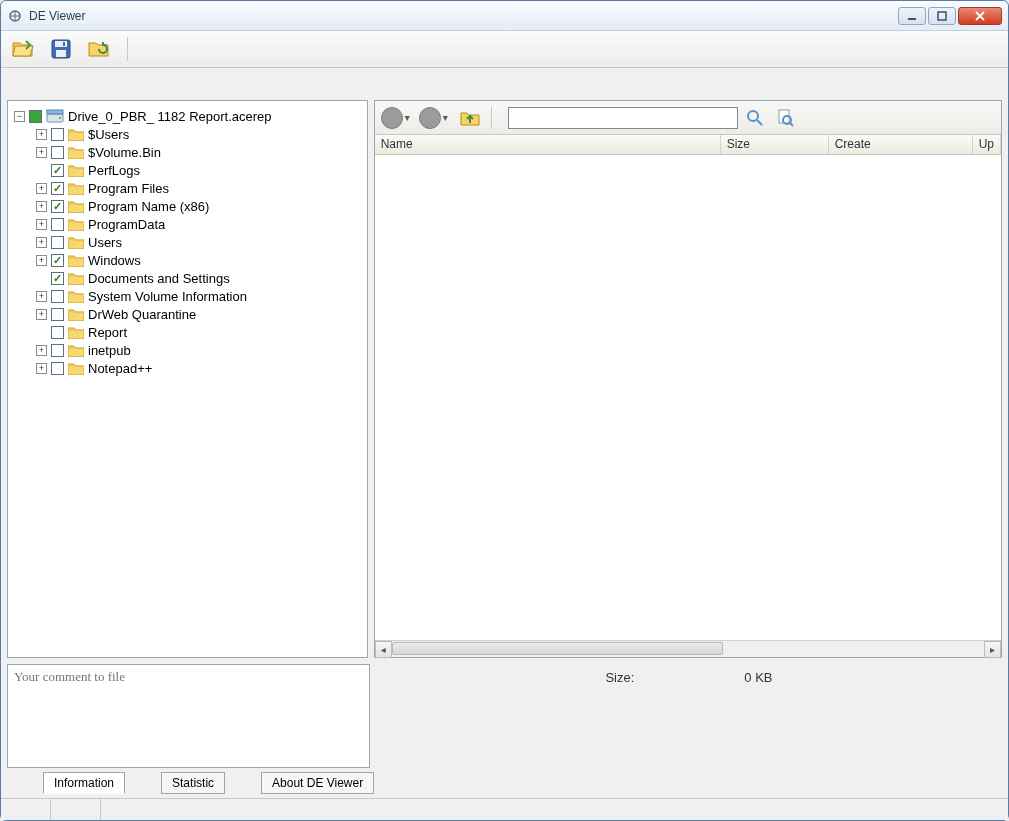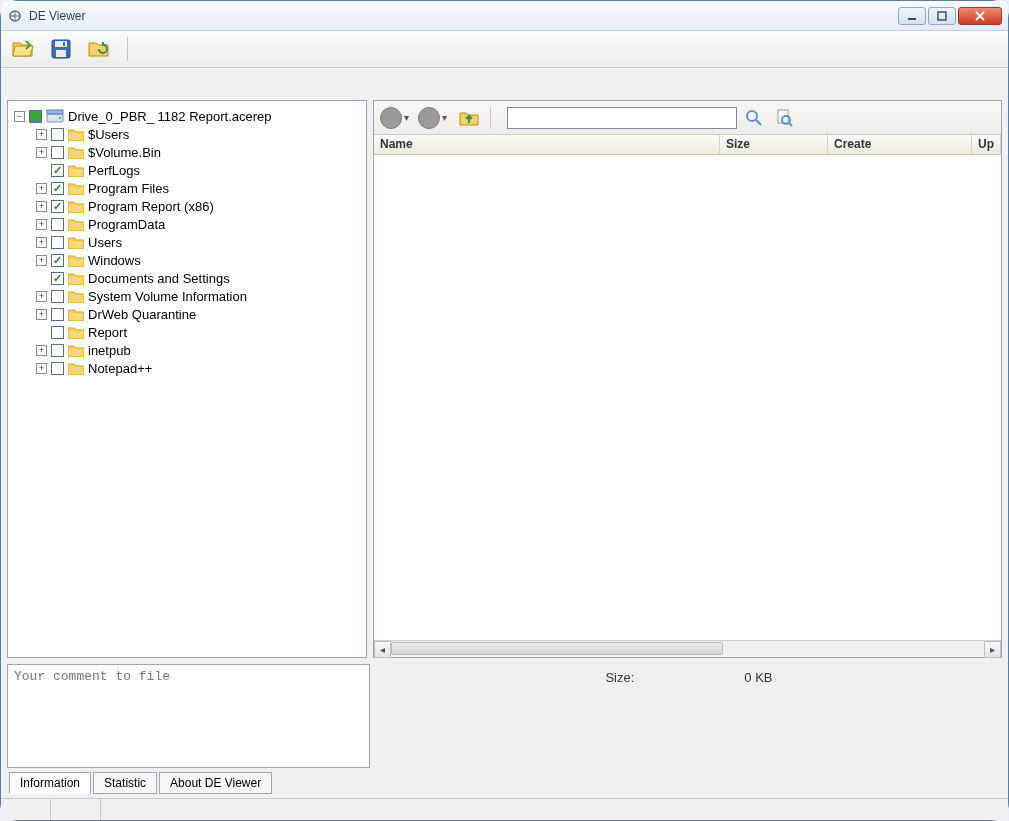--- a/index.html
+++ b/index.html
@@ -9,21 +9,21 @@
   background: #e8eef5;
   width: 1009px;
   height: 821px;
   overflow: hidden;
 }
 .window {
   width: 1009px;
   height: 821px;
   background: #f0f0f0;
   border: 1px solid #5a7ca0;
-  border-radius: 18px;
+  border-radius: 6px;
   display: flex;
   flex-direction: column;
 }
 .titlebar {
   height: 30px;
   background: linear-gradient(#f8fbff, #e4ecf5);
   border-bottom: 1px solid #c3cddb;
   display: flex;
   align-items: center;
   padding: 0 6px;
@@ -169,21 +169,20 @@
   height: 20px;
   background: linear-gradient(#fbfbf7,#eceade);
   border-bottom: 1px solid #c8c6b8;
   display: flex;
   font-size: 12px;
   color: #333;
 }
 .col {
   padding: 2px 6px;
   border-right: 1px solid #d6d4c6;
-  font-weight: bold;
 }
 .col-name { width: 346px; }
 .col-size { width: 108px; }
 .col-create { width: 144px; }
 .col-up { flex: 1; }
 .filelist {
   flex: 1;
   background: #fff;
   overflow: auto;
 }
@@ -220,21 +219,21 @@
   gap: 6px;
 }
 .comment-box {
   width: 363px;
   border: 1px solid #9aa6b3;
   background: #fff;
   padding: 4px 6px;
   color: #4c1d95;
   font-size: 13px;
   resize: none;
-  font-family: Liberation Mono, monospace;
+  font-family: Liberation Serif, serif;
 }
 .info-panel {
   flex: 1;
   padding: 6px 10px;
   color: #333;
   font-size: 13px;
   display: flex;
   gap: 110px;
   justify-content: center;
 }
@@ -245,20 +244,21 @@
   padding-left: 2px;
   margin-top: 2px;
 }
 .tab {
   padding: 3px 10px;
   border: 1px solid #9aa6b3;
   background: #f6f6f6;
   font-size: 12px;
   margin-right: 2px;
   position: relative;
+  margin-left: 34px;
 }
 .tab.active {
   background: #fff;
   border-bottom-color: #fff;
   z-index: 2;
 }
 .statusbar {
   height: 22px;
   border-top: 1px solid #c8c8c8;
   background: #f0f0f0;
@@ -400,21 +400,21 @@
               </div>
               <div class="tree-row indent-1">
                 <span class="expander">+</span>
                 <span class="check checked"></span>
                 <span class="folder">
                   <svg width="16" height="13" viewBox="0 0 16 13">
                     <path d="M0 2h6l2 2h8v9H0z" fill="#f7d871" stroke="#c9a02e"></path>
                     <path d="M0 4h16" stroke="#e6c04f"></path>
                   </svg>
                 </span>
-                <span>Program Report (x86)</span>
+                <span>Program Name (x86)</span>
               </div>
               <div class="tree-row indent-1">
                 <span class="expander">+</span>
                 <span class="check"></span>
                 <span class="folder">
                   <svg width="16" height="13" viewBox="0 0 16 13">
                     <path d="M0 2h6l2 2h8v9H0z" fill="#f7d871" stroke="#c9a02e"></path>
                     <path d="M0 4h16" stroke="#e6c04f"></path>
                   </svg>
                 </span>

